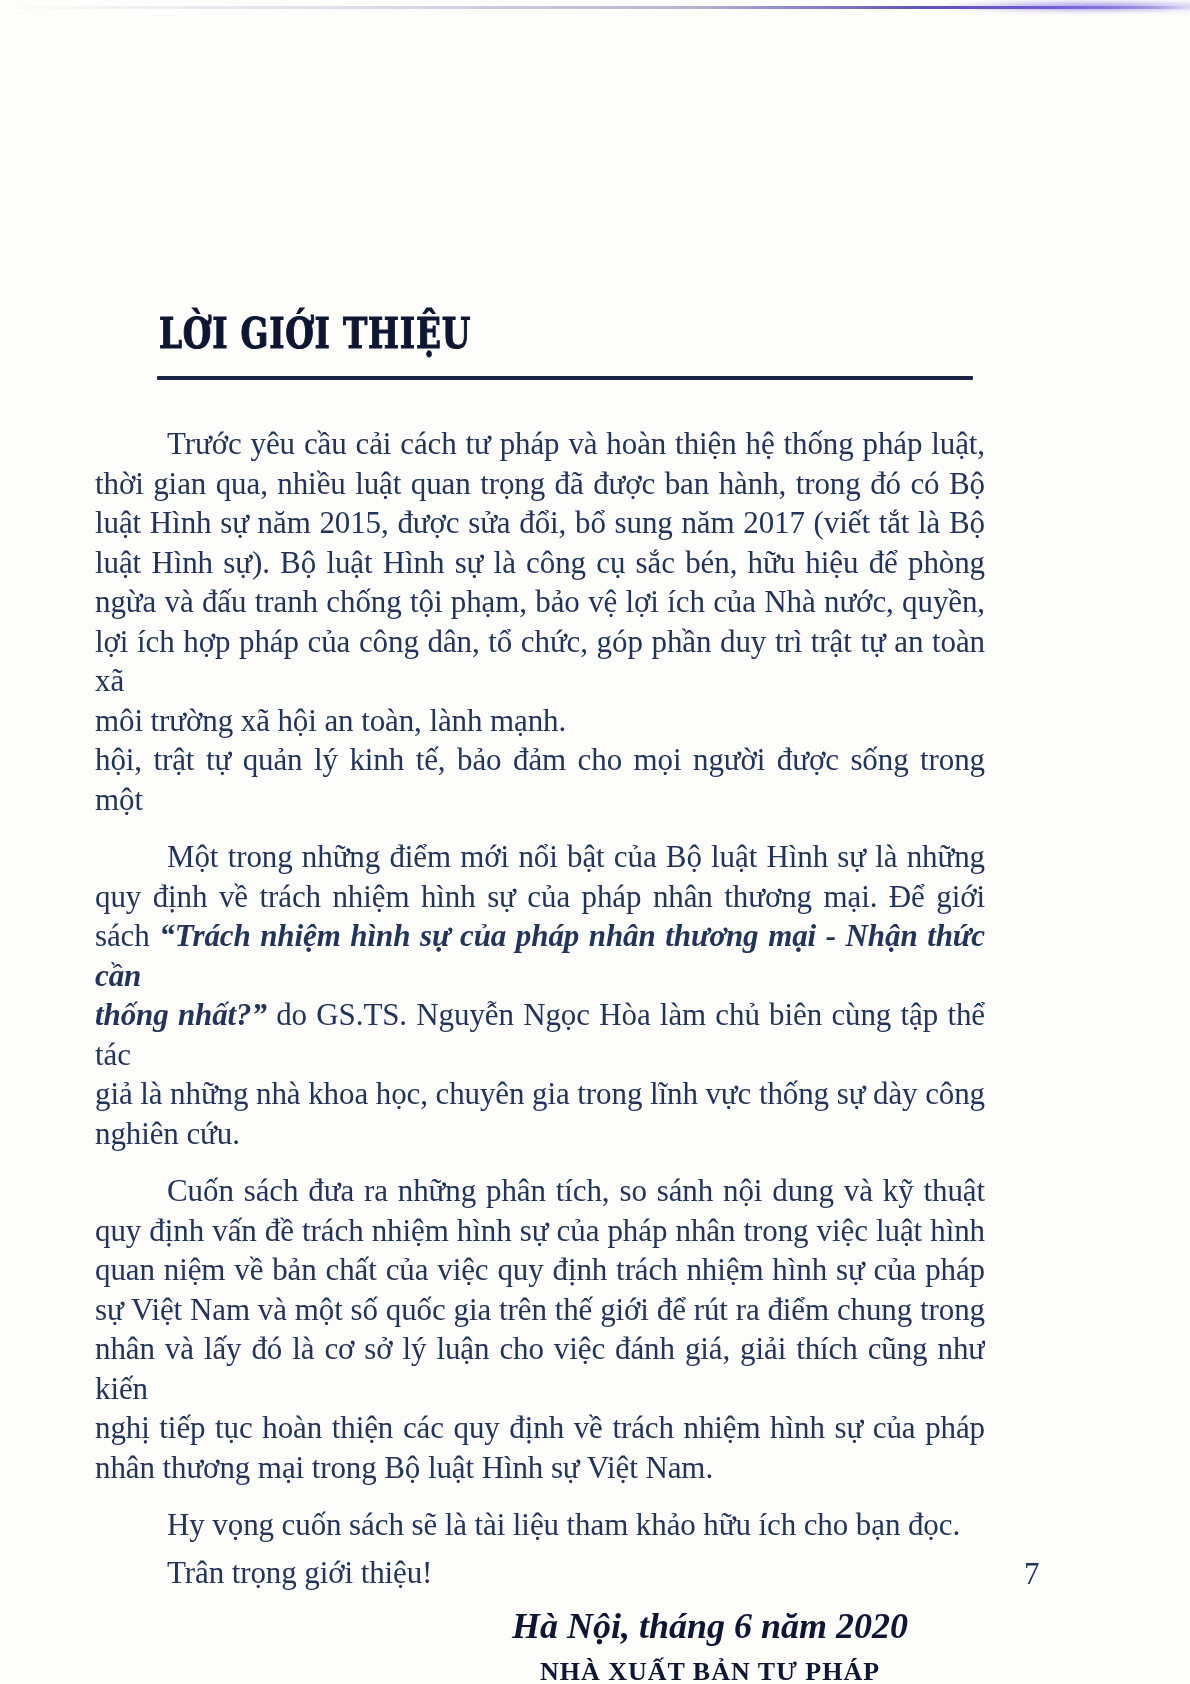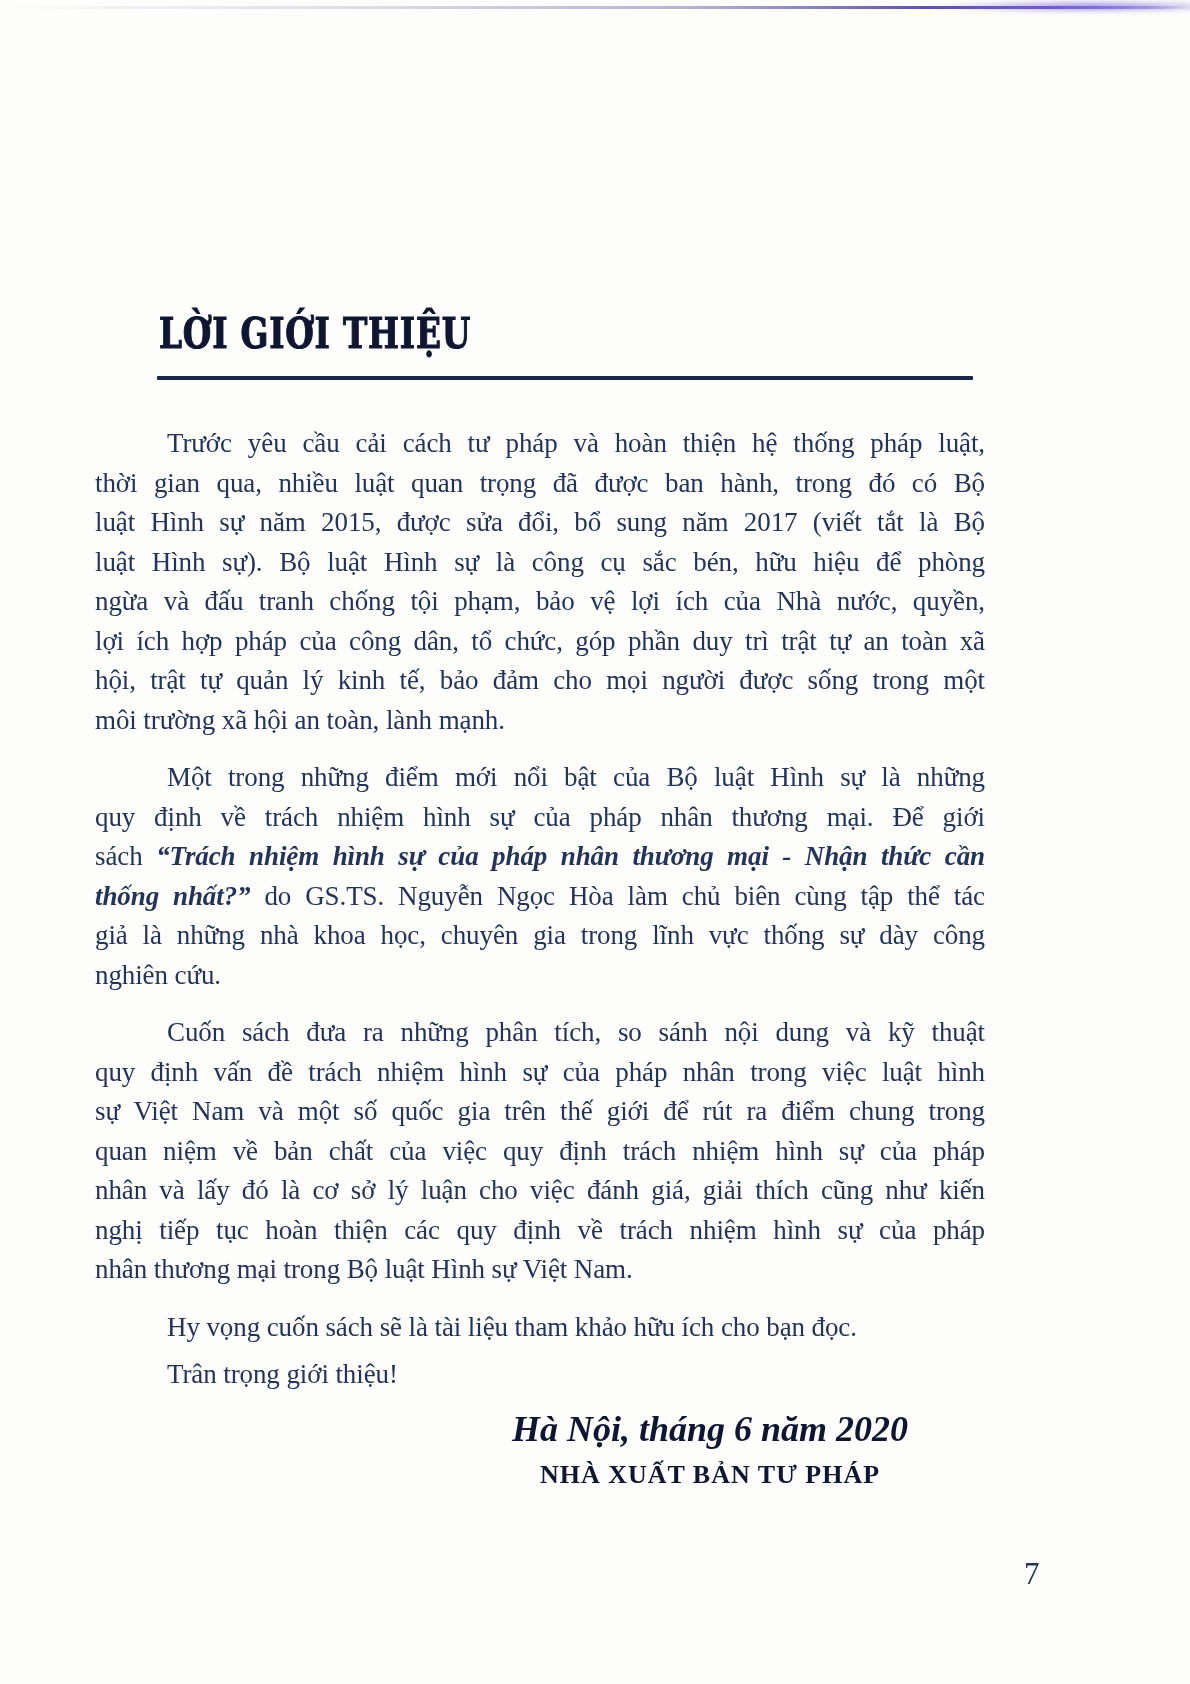--- a/index.html
+++ b/index.html
@@ -54,21 +54,21 @@
   }
   .title-rule {
     margin:16px 0 0 62px;
     width:816px; height:4px;
     background:var(--rule, #1a2645);
     border-radius:1px;
   }
 
   .body-copy {
     margin-top:44px;
-    font-size:27px;
+    font-size:31px;
     line-height:39.5px;
     letter-spacing:-0.1px;
   }
   .para { margin:0 0 18px 0; }
   .para.tight { margin-bottom:8px; }
   .line {
     text-align:justify;
     text-align-last:justify;
     overflow:hidden;
   }
@@ -113,36 +113,36 @@
     <div class="title-rule"></div>
 
     <div class="body-copy" id="paragraphs">
         <div class="para">
           <div class="line indent"><span>Trước yêu cầu cải cách tư pháp và hoàn thiện hệ thống pháp luật,</span></div>
           <div class="line"><span>thời gian qua, nhiều luật quan trọng đã được ban hành, trong đó có Bộ</span></div>
           <div class="line"><span>luật Hình sự năm 2015, được sửa đổi, bổ sung năm 2017 (viết tắt là Bộ</span></div>
           <div class="line"><span>luật Hình sự). Bộ luật Hình sự là công cụ sắc bén, hữu hiệu để phòng</span></div>
           <div class="line"><span>ngừa và đấu tranh chống tội phạm, bảo vệ lợi ích của Nhà nước, quyền,</span></div>
           <div class="line"><span>lợi ích hợp pháp của công dân, tổ chức, góp phần duy trì trật tự an toàn xã</span></div>
+          <div class="line endline"><span>môi trường xã hội an toàn, lành mạnh.</span></div>
           <div class="line"><span>hội, trật tự quản lý kinh tế, bảo đảm cho mọi người được sống trong một</span></div>
-          <div class="line endline"><span>môi trường xã hội an toàn, lành mạnh.</span></div>
         </div>
         <div class="para">
           <div class="line indent"><span>Một trong những điểm mới nổi bật của Bộ luật Hình sự là những</span></div>
           <div class="line"><span>quy định về trách nhiệm hình sự của pháp nhân thương mại. Để giới</span></div>
           <div class="line"><span>sách </span><span class="seg-bold-italic">“Trách nhiệm hình sự của pháp nhân thương mại - Nhận thức cần</span></div>
           <div class="line"><span class="seg-bold-italic">thống nhất?”</span><span> do GS.TS. Nguyễn Ngọc Hòa làm chủ biên cùng tập thể tác</span></div>
           <div class="line"><span>giả là những nhà khoa học, chuyên gia trong lĩnh vực thống sự dày công</span></div>
           <div class="line endline"><span>nghiên cứu.</span></div>
         </div>
         <div class="para">
           <div class="line indent"><span>Cuốn sách đưa ra những phân tích, so sánh nội dung và kỹ thuật</span></div>
           <div class="line"><span>quy định vấn đề trách nhiệm hình sự của pháp nhân trong việc luật hình</span></div>
+          <div class="line"><span>quan niệm về bản chất của việc quy định trách nhiệm hình sự của pháp</span></div>
           <div class="line"><span>sự Việt Nam và một số quốc gia trên thế giới để rút ra điểm chung trong</span></div>
-          <div class="line"><span>quan niệm về bản chất của việc quy định trách nhiệm hình sự của pháp</span></div>
           <div class="line"><span>nhân và lấy đó là cơ sở lý luận cho việc đánh giá, giải thích cũng như kiến</span></div>
           <div class="line"><span>nghị tiếp tục hoàn thiện các quy định về trách nhiệm hình sự của pháp</span></div>
           <div class="line endline"><span>nhân thương mại trong Bộ luật Hình sự Việt Nam.</span></div>
         </div>
         <div class="para tight">
           <div class="line indent endline"><span>Hy vọng cuốn sách sẽ là tài liệu tham khảo hữu ích cho bạn đọc.</span></div>
         </div>
         <div class="para tight">
           <div class="line indent endline"><span>Trân trọng giới thiệu!</span></div>
         </div>

